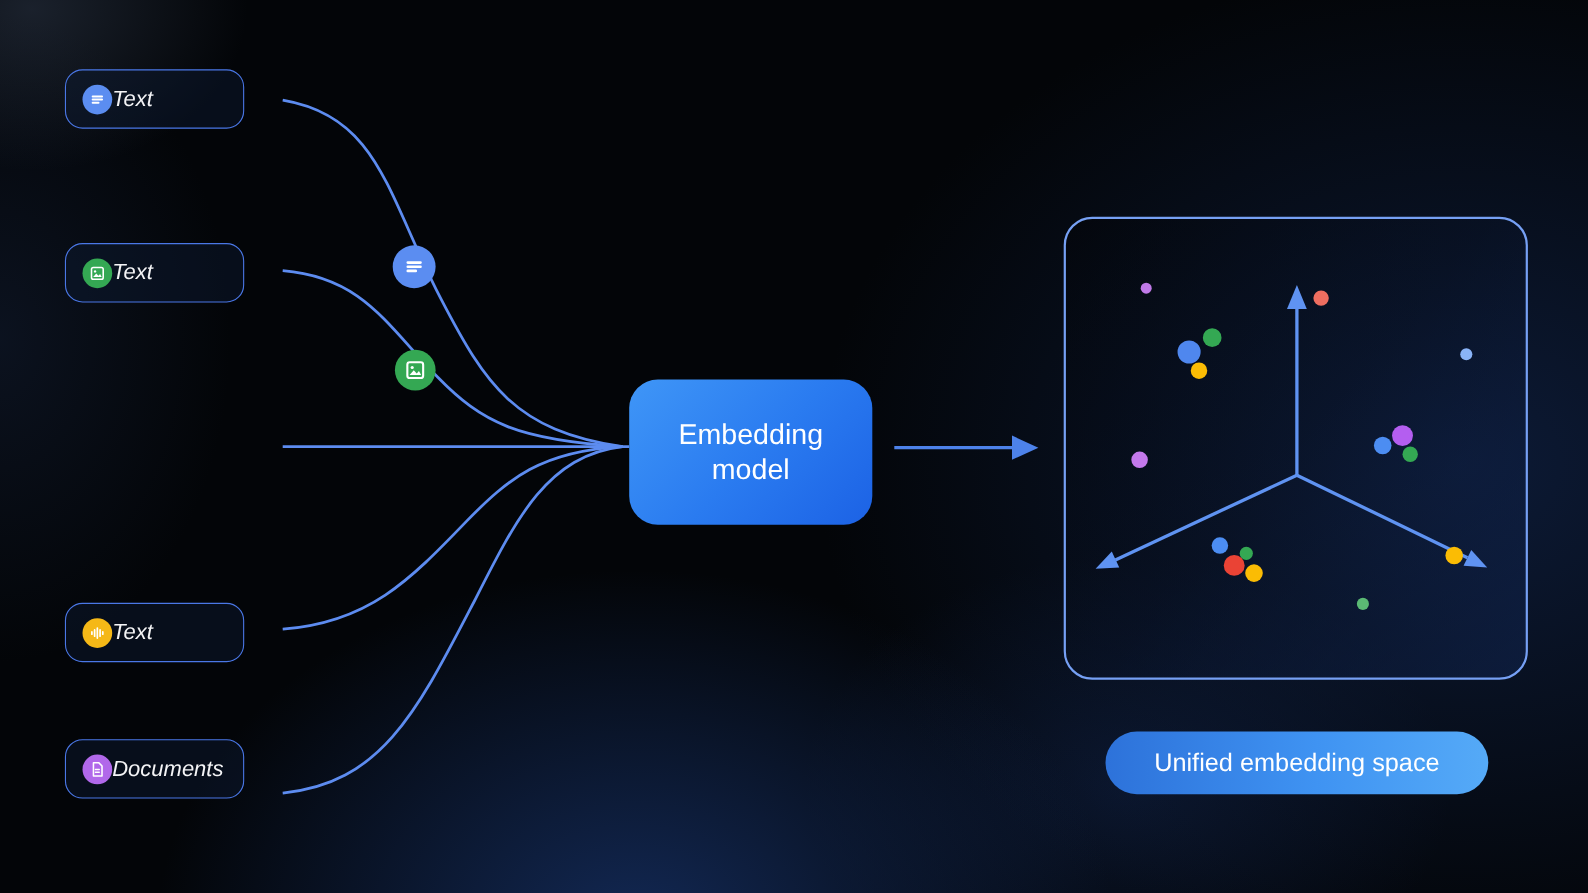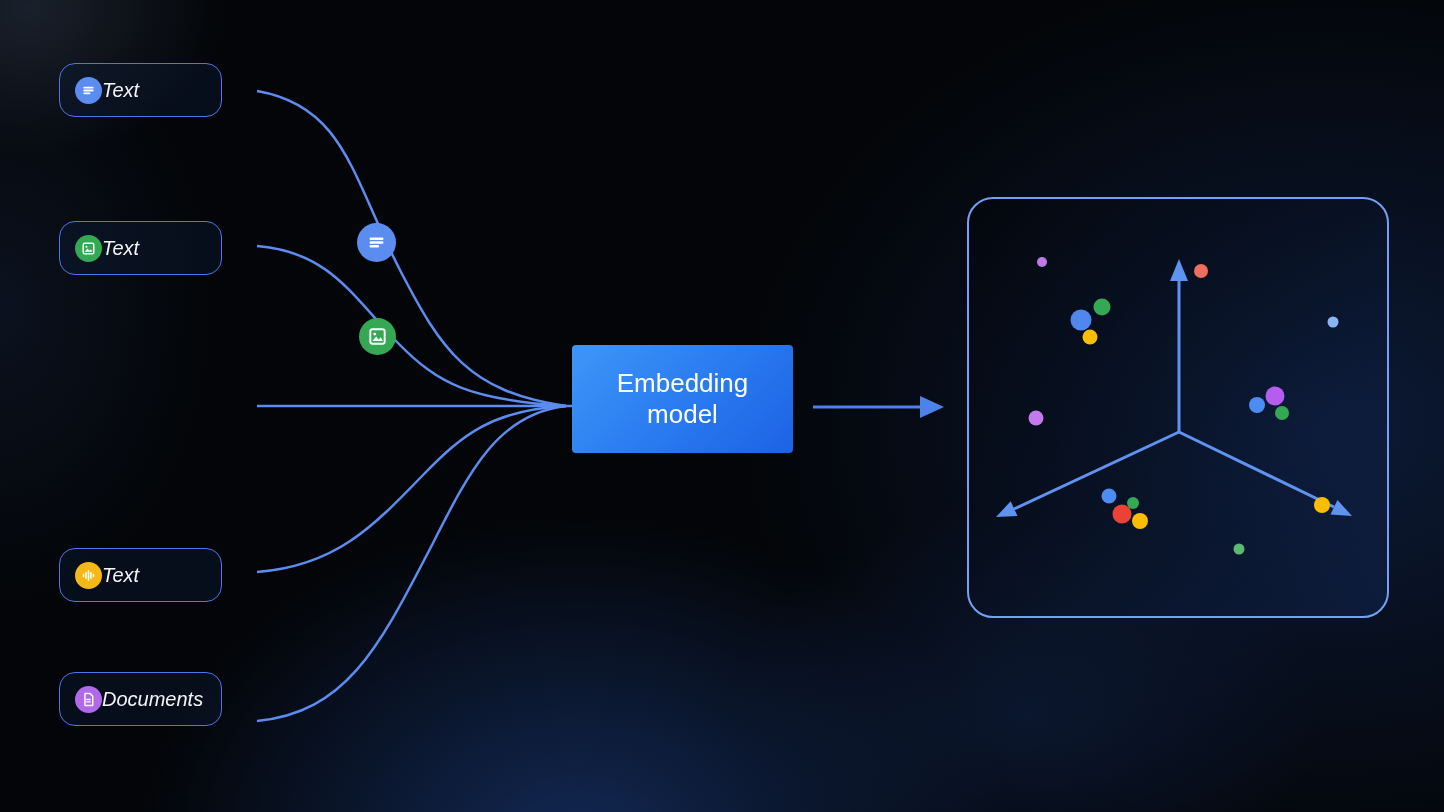--- a/index.html
+++ b/index.html
@@ -35,21 +35,21 @@
   #chip-video{top:380px}
   #chip-audio{top:548px}
   #chip-documents{top:672px}
   
   .float-icon{position:absolute;border-radius:50%;display:flex;align-items:center;justify-content:center}
   #float-text{left:357px;top:223px;width:39px;height:39px}
   #float-image{left:359px;top:318px;width:37px;height:37px}
   .float-icon svg{width:23px;height:23px;display:block}
   
   .model-box{
-    position:absolute;left:572px;top:345px;width:221px;height:108px;border-radius:4px;
+    position:absolute;left:572px;top:345px;width:221px;height:132px;border-radius:26px;
     background:linear-gradient(135deg,#3f96f7 0%,#2a7bf0 52%,#1c62e5 100%);
     display:flex;align-items:center;justify-content:center;text-align:center;
     color:#ffffff;font-size:26px;line-height:1.18;
   }
   .model-box span{display:block;width:150px}
   
   .panel{
     position:absolute;left:967px;top:197px;width:422px;height:421px;box-sizing:border-box;
     border:2px solid #76a0f4;border-radius:26px;
     background:linear-gradient(130deg,rgba(0,0,0,0.30) 0%,rgba(8,18,40,0.25) 50%,rgba(18,40,88,0.45) 100%);
@@ -170,14 +170,17 @@
         <rect x="4.5" y="4.5" width="15" height="15" rx="2.3" fill="none" stroke="#fff" stroke-width="2"></rect>
         <circle cx="9.1" cy="9.5" r="1.5" fill="#fff"></circle>
         <path d="M6.6 16.6l4-4.5 2.8 3.1 2.1-2.3 2.1 3.7z" fill="#fff"></path>
       </svg>
   </div>
 
   <div class="model-box">
     <span>Embedding model</span>
   </div>
 
+  <div class="pill">
+    <span>Unified embedding space</span>
+  </div>
 
 </div>
 
 </body></html>

